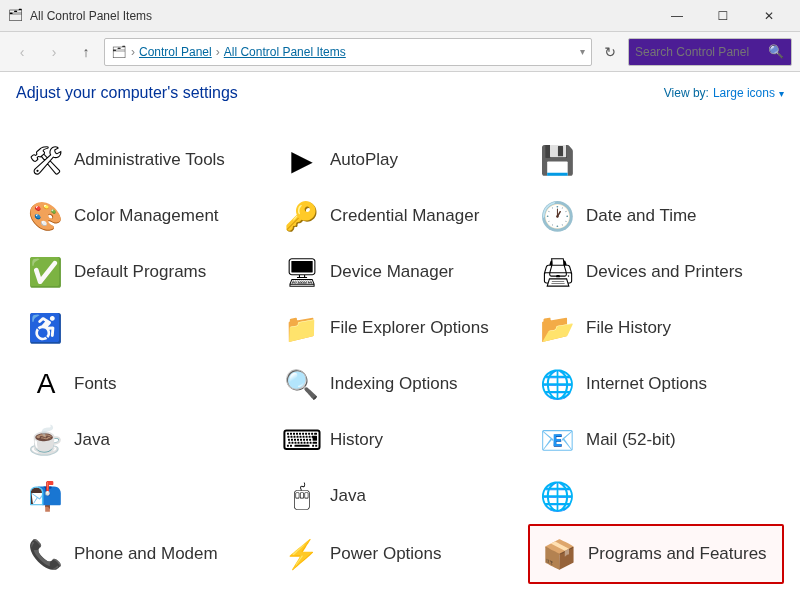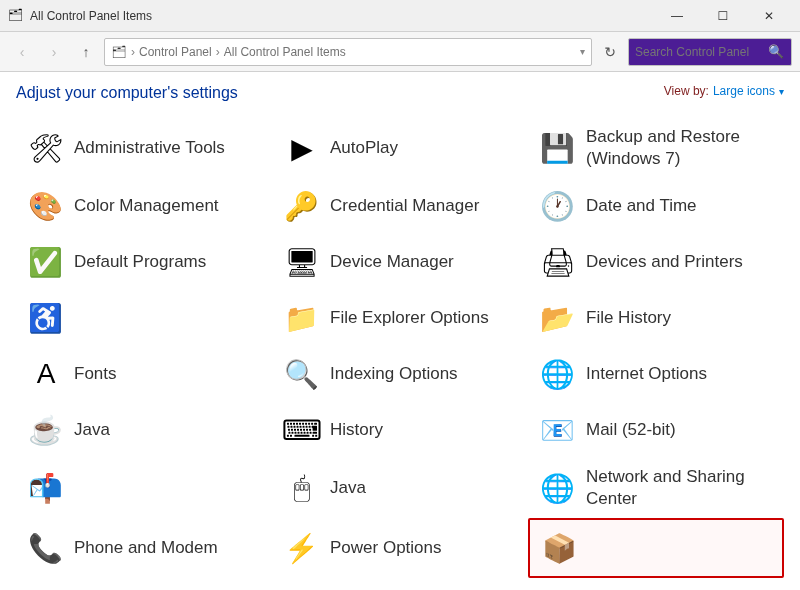--- a/index.html
+++ b/index.html
@@ -83,21 +83,21 @@
       background: #fff;
       display: flex;
       align-items: center;
       padding: 0 6px;
       border-radius: 2px;
       font-size: 12px;
       color: #333;
       gap: 4px;
     }
     .address-path .separator { color: #888; }
-    .address-path .path-part { color: #737373; cursor: pointer; }
+    .address-path .path-part { color: #0369a1; cursor: pointer; text-decoration: underline; }
     .address-chevron {
       margin-left: auto;
       color: #888;
       font-size: 10px;
     }
     .refresh-btn {
       width: 28px;
       height: 28px;
       border: none;
       background: transparent;
@@ -138,37 +138,37 @@
 
     
     .content {
       flex: 1;
       overflow-y: auto;
       padding: 12px 16px;
       position: relative;
     }
     .content-header {
       display: flex;
-      align-items: flex-start;
+      align-items: center;
       justify-content: space-between;
-      margin-bottom: 16px;
+      margin-bottom: 30px;
     }
     .content-title {
       font-size: 16px;
       color: #003399;
       font-weight: 400;
     }
     .view-by {
       display: flex;
       align-items: center;
       gap: 4px;
       font-size: 12px;
       color: #555;
     }
-    .view-by-label { color: #7f1d1d; }
+    .view-by-label { color: #0369a1; }
     .view-by-value { color: #0078d4; cursor: pointer; }
     .view-by-arrow { color: #0078d4; font-size: 10px; }
 
     
     .items-grid {
       display: grid;
       grid-template-columns: repeat(3, 1fr);
       gap: 0;
     }
     .grid-item {
@@ -257,21 +257,20 @@
     <div class="grid-item">
           <span class="item-icon">🛠</span>
           <span class="item-label">Administrative Tools</span>
         </div>
         <div class="grid-item">
           <span class="item-icon">▶</span>
           <span class="item-label">AutoPlay</span>
         </div>
         <div class="grid-item">
           <span class="item-icon">💾</span>
-          <span class="item-label">Backup and Restore (Windows 7)</span>
         </div>
         <div class="grid-item">
           <span class="item-icon">🎨</span>
           <span class="item-label">Color Management</span>
         </div>
         <div class="grid-item">
           <span class="item-icon">🔑</span>
           <span class="item-label">Credential Manager</span>
         </div>
         <div class="grid-item">
@@ -327,32 +326,32 @@
         </div>
         <div class="grid-item">
           <span class="item-icon">📬</span>
         </div>
         <div class="grid-item">
           <span class="item-icon">🖱</span>
           <span class="item-label">Java</span>
         </div>
         <div class="grid-item">
           <span class="item-icon">🌐</span>
-          <span class="item-label">Network and Sharing Center</span>
         </div>
         <div class="grid-item">
           <span class="item-icon">📞</span>
           <span class="item-label">Phone and Modem</span>
         </div>
         <div class="grid-item">
           <span class="item-icon">⚡</span>
           <span class="item-label">Power Options</span>
         </div>
         <div class="grid-item highlighted">
           <span class="item-icon">📦</span>
+          <span class="item-label">Programs and Features</span>
         </div>
         <div class="grid-item">
           <span class="item-icon">🔄</span>
           <span class="item-label">Recovery</span>
         </div>
         <div class="grid-item">
           <span class="item-icon">🌍</span>
           <span class="item-label">Region</span>
         </div>
         <div class="grid-item">

